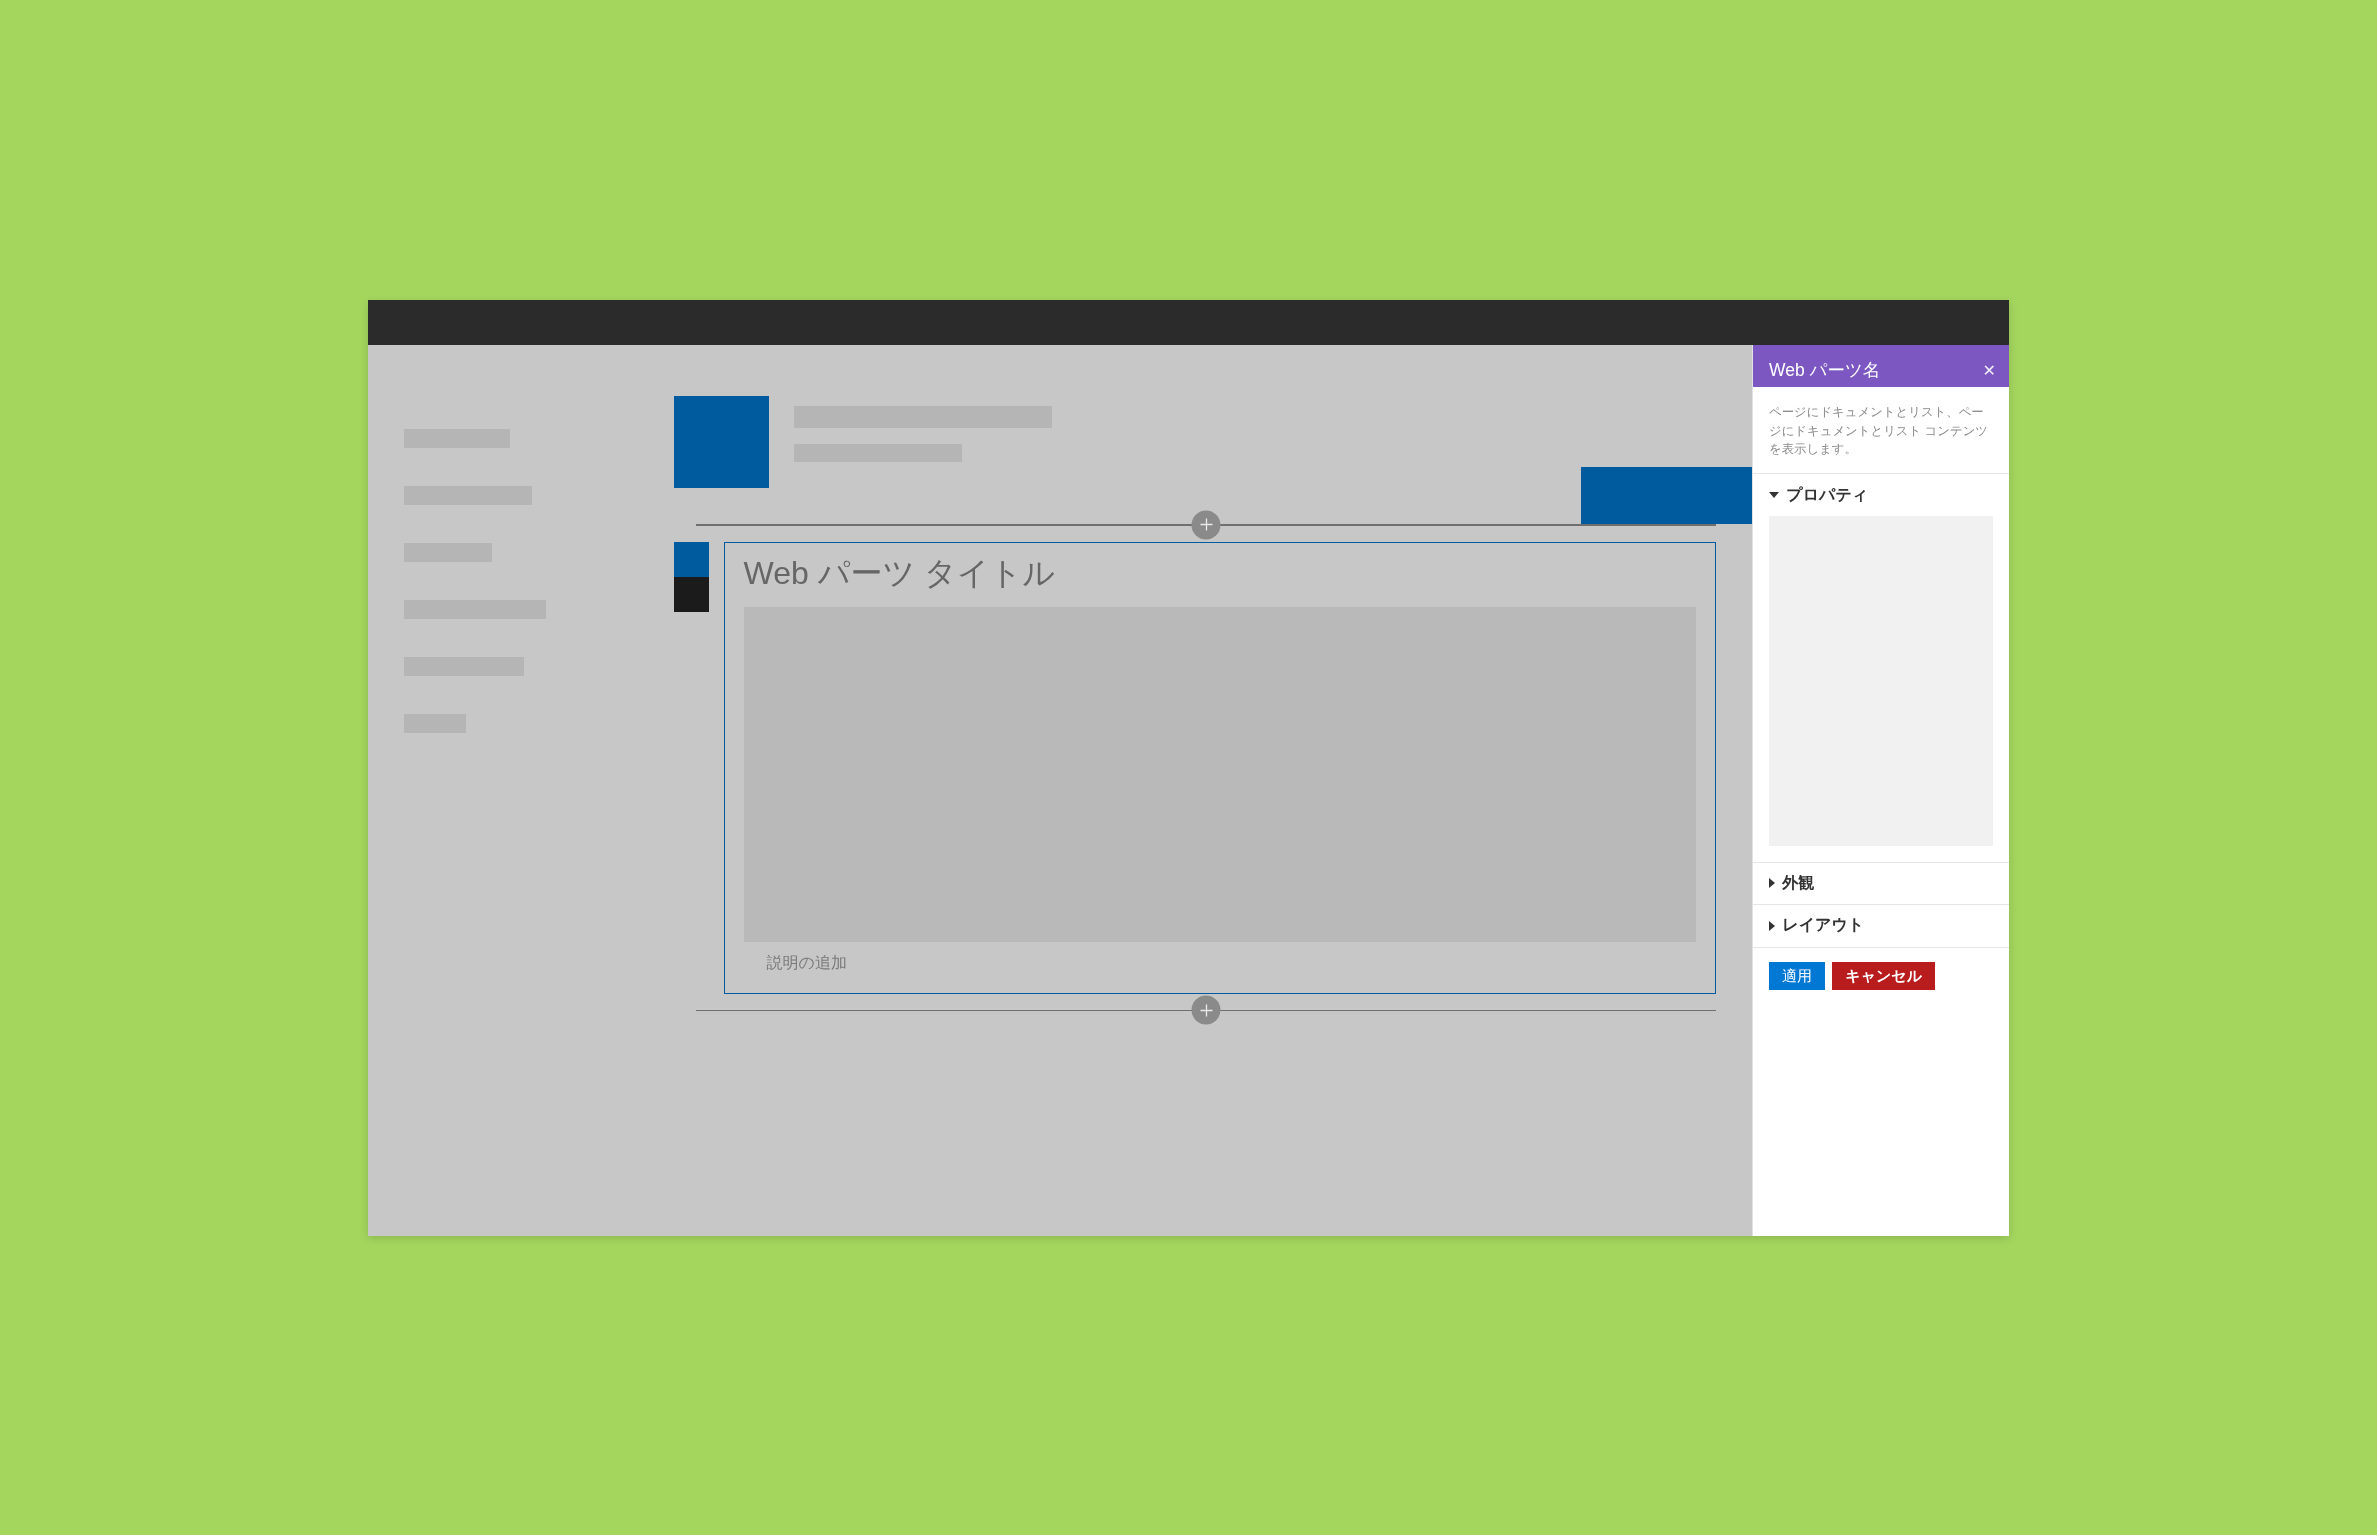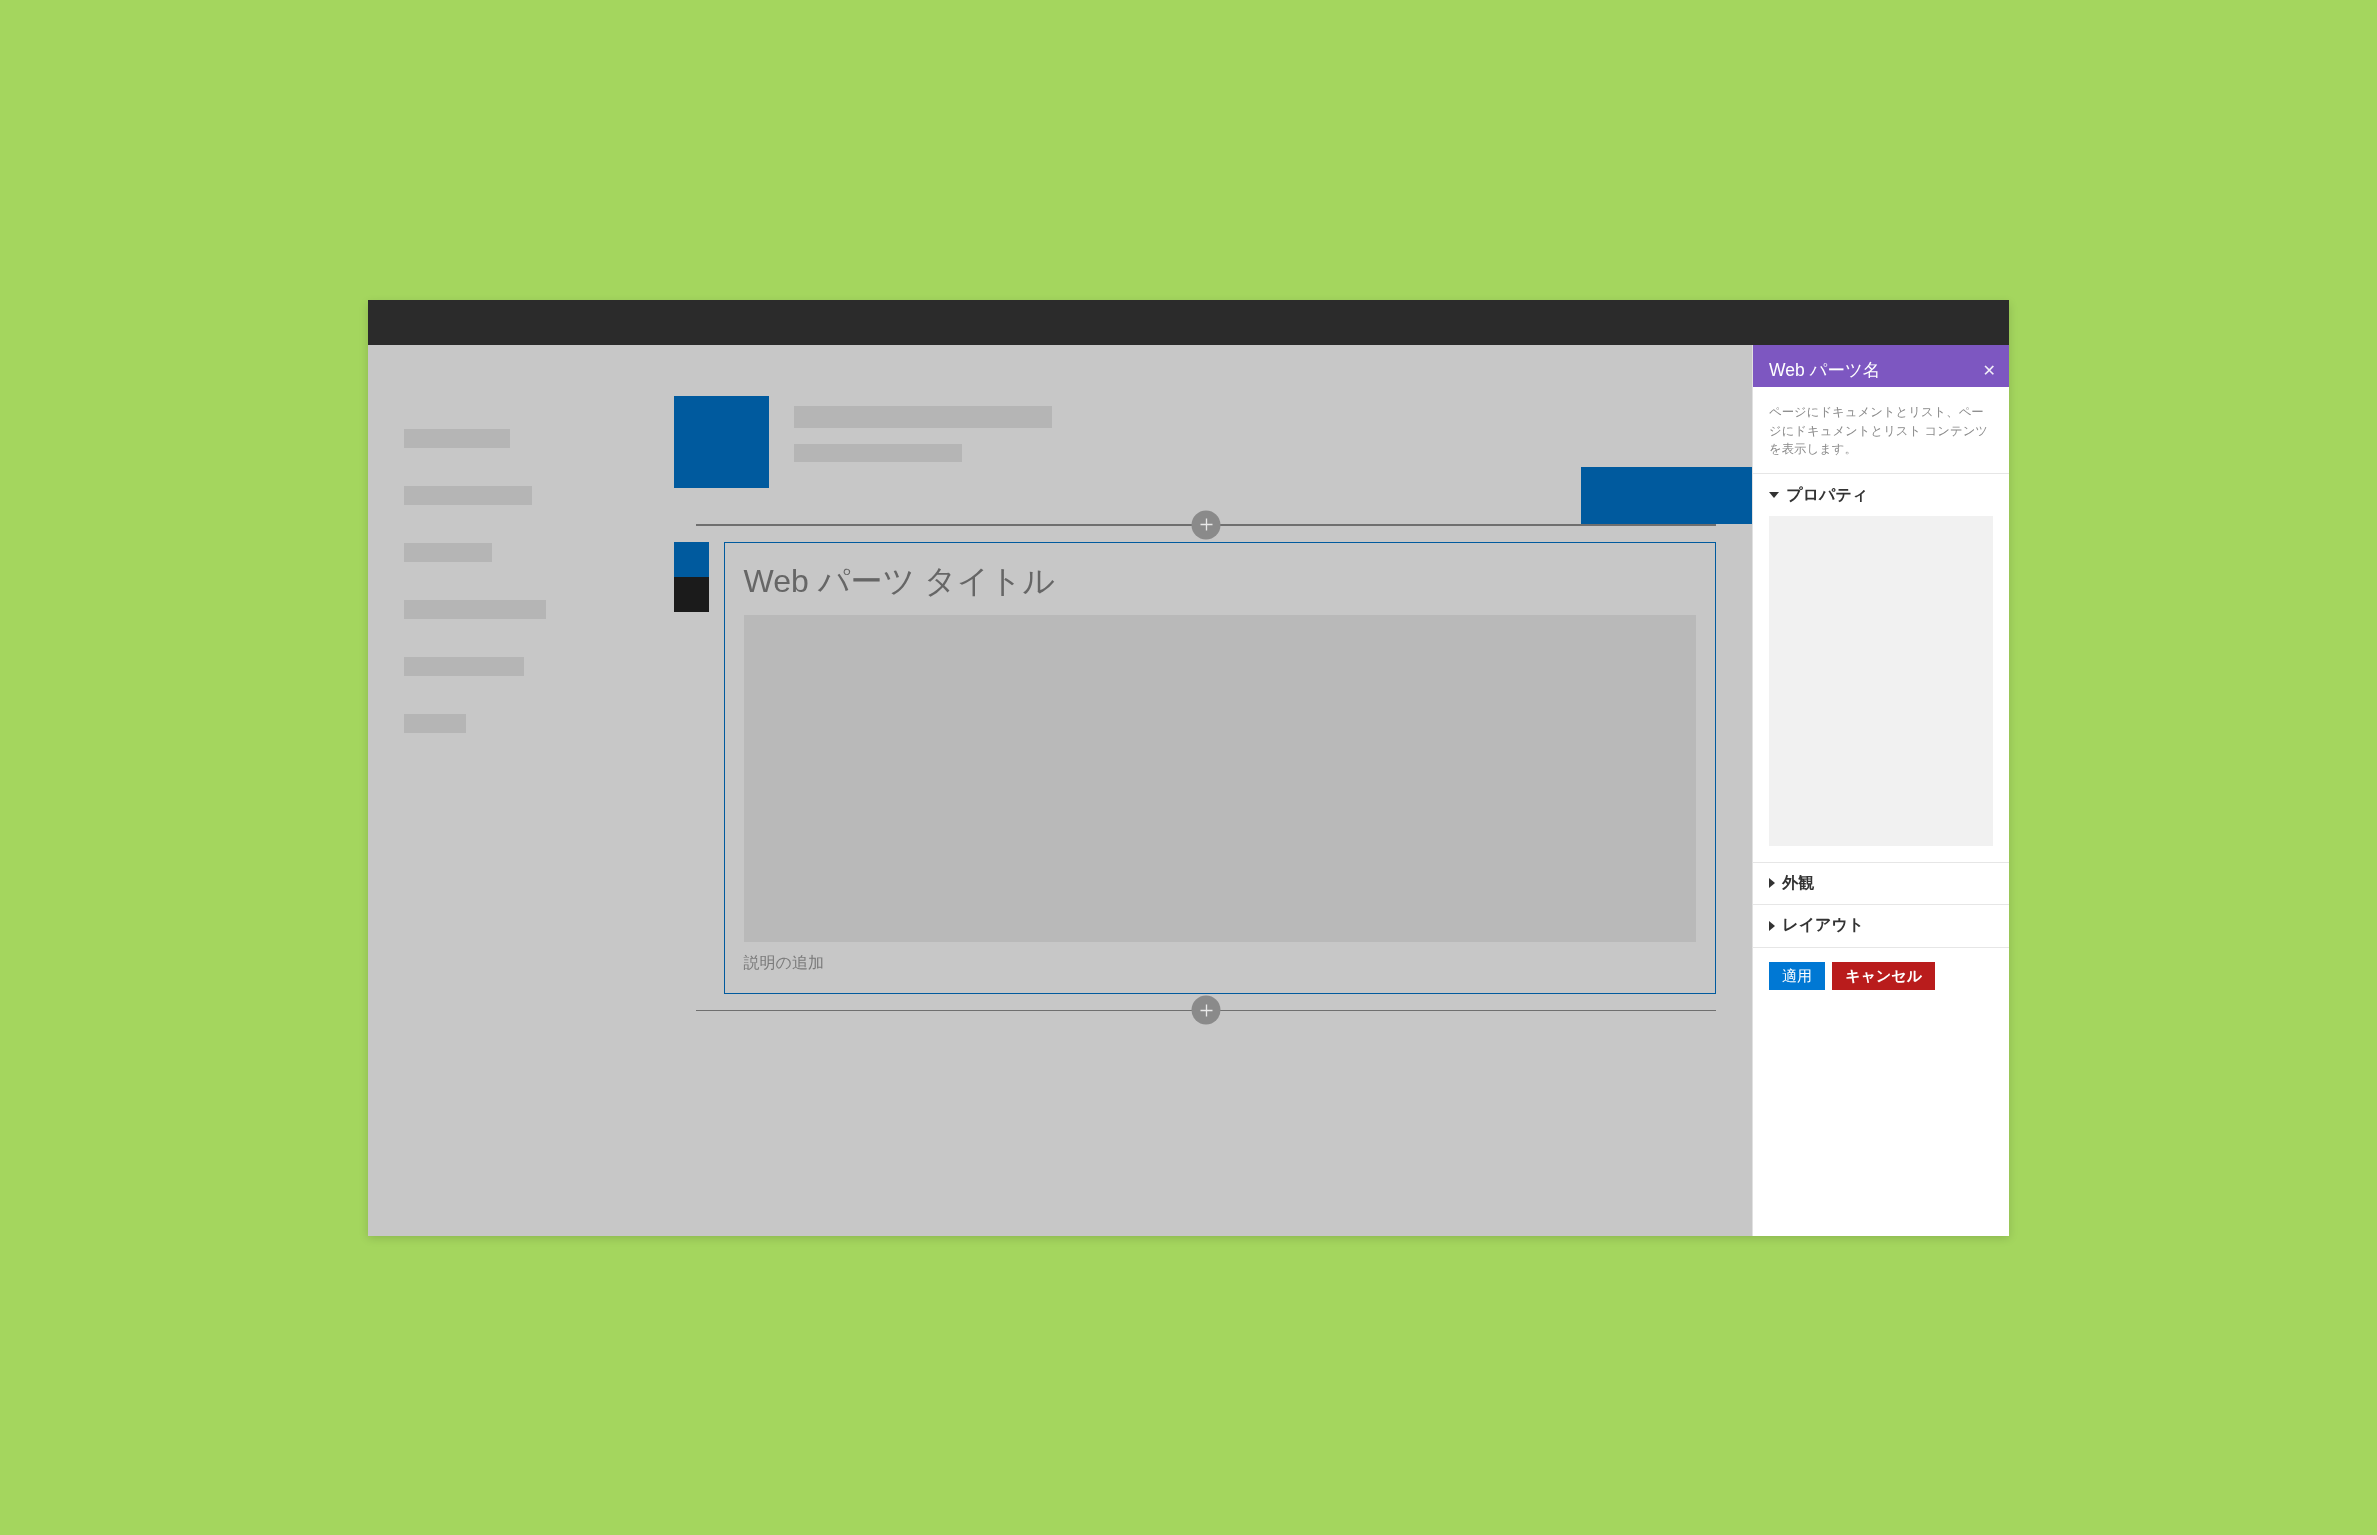--- a/index.html
+++ b/index.html
@@ -127,39 +127,40 @@
   }
   .wp-tool.edit { background: #005a9e; }
   .wp-tool.move { background: #1b1b1b; }
 
   .webpart {
     flex: 1;
     border: 1.5px solid #005a9e;
     background: transparent;
     min-height: 452px;
     position: relative;
-    padding: 17px 19px 19px 19px;
+    padding: 9px 19px 19px 19px;
     display: flex;
     flex-direction: column;
   }
   .wp-title {
     font-size: 32px;
     font-weight: 300;
     color: #666;
     margin-bottom: 11.7px;
   }
   .wp-body {
     flex: 1;
     background: #b9b9b9;
     position: relative;
   }
   .wp-desc {
     font-size: 16px;
     color: #7a7a7a;
     margin-top: 10.2px;
+    margin-left: 23px;
   }
 
   
   .pane {
     width: 257px;
     background: #fff;
     height: 100%;
     display: flex;
     flex-direction: column;
     border-left: 0.7px solid #e1e1e1;

